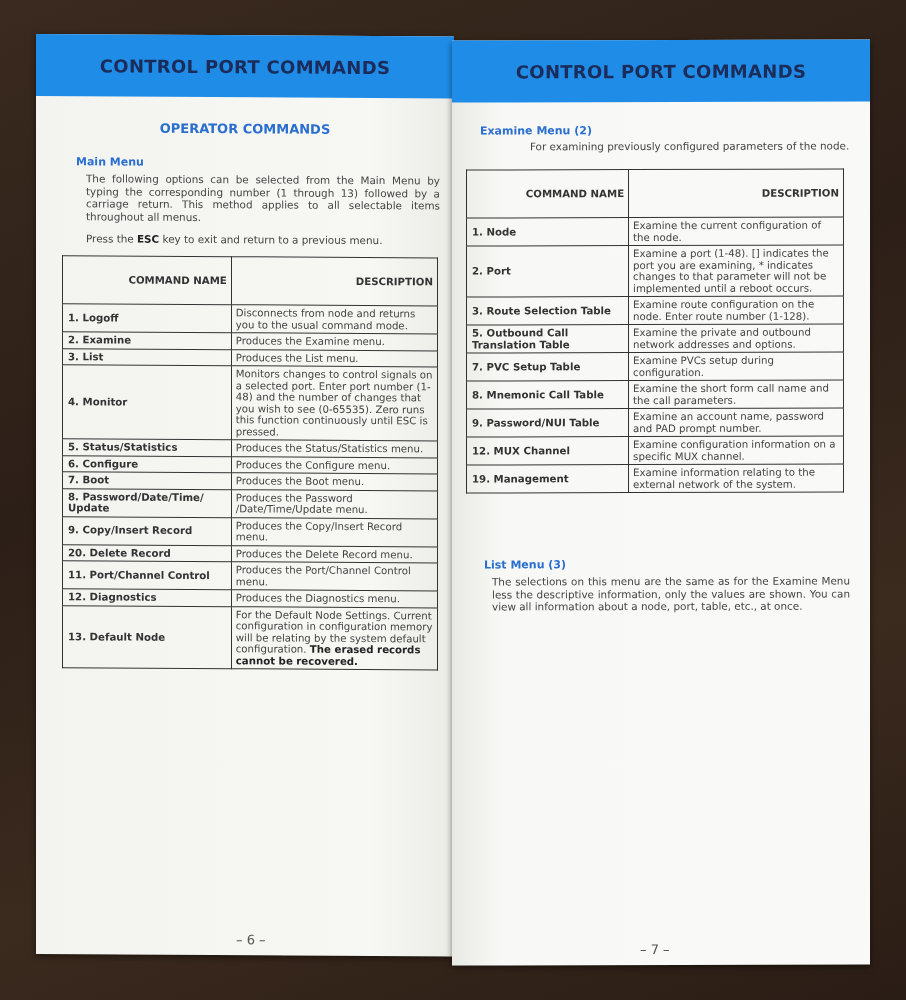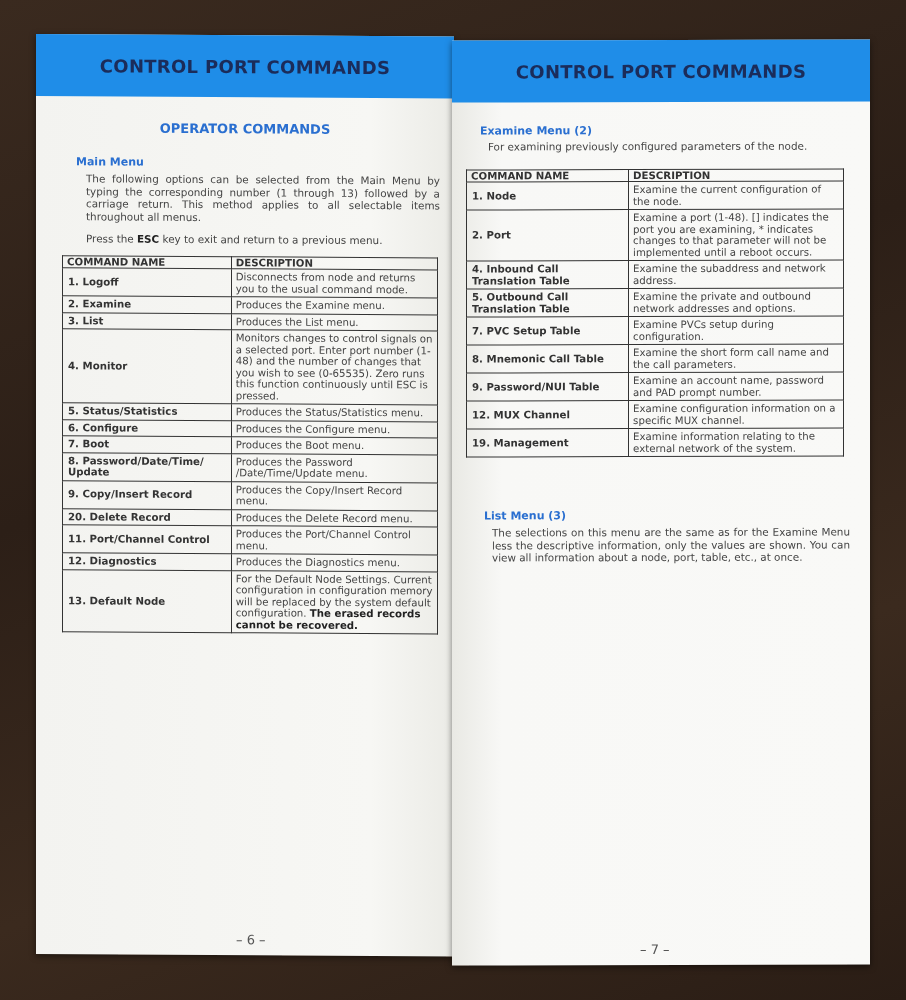--- a/index.html
+++ b/index.html
@@ -22,21 +22,21 @@
     color:#1b2c5a; font-weight:bold; font-size:18px; letter-spacing:0.3px;
   }
   .subtitle {
     text-align:center; color:#2a6fd0; font-weight:bold; font-size:13px;
     margin-top:24px;
   }
   .heading { color:#2a6fd0; font-weight:bold; font-size:11px; }
   .para { color:#444; font-size:10.4px; line-height:12.5px; text-align:justify; }
   table { border-collapse:collapse; width:100%; }
   td, th { border:1px solid #333; font-size:10.2px; line-height:11.5px; color:#333; vertical-align:middle; }
-  th { font-weight:bold; padding:0 4px; text-align:left; }
+  th { font-weight:bold; padding:18px 4px; text-align:right; }
   td.name { font-weight:bold; padding:2px 5px; }
   td.desc { padding:2px 4px; color:#444; }
   .pagenum { position:absolute; bottom:8px; color:#555; font-size:13px; }
   b { color:#222; }
 </style>
 </head>
 <body>
 
 <div class="page left">
   <div class="banner">CONTROL PORT COMMANDS</div>
@@ -104,33 +104,33 @@
           <tr>
             <td class="name">11. Port/Channel Control</td>
             <td class="desc"><span>Produces the Port/Channel Control menu.</span></td>
           </tr>
           <tr>
             <td class="name">12. Diagnostics</td>
             <td class="desc"><span>Produces the Diagnostics menu.</span></td>
           </tr>
           <tr>
             <td class="name">13. Default Node</td>
-            <td class="desc"><span>For the Default Node Settings. Current configuration in configuration memory will be replaced by the system default configuration.</span> <b>The erased records cannot be recovered.</b></td>
+            <td class="desc"><span>For the Default Node Settings. Current configuration in configuration memory will be relating by the system default configuration.</span> <b>The erased records cannot be recovered.</b></td>
           </tr>
         </tbody>
     </table>
   </div>
   <div class="pagenum" style="left:200px;">– 6 –</div>
 </div>
 
 <div class="page right">
   <div class="banner">CONTROL PORT COMMANDS</div>
   <div style="padding:0 20px 0 28px; margin-top:22px;">
     <div class="heading">Examine Menu (2)</div>
-    <div class="para" style="margin-top:3px; padding-left:8px;">For examining previously configured parameters of the node.</div>
+    <div class="para" style="margin-top:3px; padding-left:8px;margin-left:42px;">For examining previously configured parameters of the node.</div>
   </div>
   <div style="padding:0 26px 0 14px; margin-top:16px;">
     <table>
       <colgroup>
           <col style="width:43%">
           <col style="width:57%">
         </colgroup>
       <thead>
         <tr>
           <th>COMMAND NAME</th>
@@ -140,22 +140,22 @@
       <tbody id="right-rows">
           <tr>
             <td class="name">1.  Node</td>
             <td class="desc"><span>Examine the current configuration of the node.</span></td>
           </tr>
           <tr>
             <td class="name">2.  Port</td>
             <td class="desc"><span>Examine a port (1-48).  [] indicates the port you are examining, * indicates changes to that parameter will not be implemented until a reboot occurs.</span></td>
           </tr>
           <tr>
-            <td class="name">4.  Inbound Call Translation Table</td>
-            <td class="desc"><span>Examine the subaddress and network address.</span></td>
+            <td class="name">3.  Route Selection Table</td>
+            <td class="desc"><span>Examine route configuration on the node.  Enter route number (1-128).</span></td>
           </tr>
           <tr>
             <td class="name">5.  Outbound Call Translation Table</td>
             <td class="desc"><span>Examine the private and outbound network addresses and options.</span></td>
           </tr>
           <tr>
             <td class="name">7.  PVC Setup Table</td>
             <td class="desc"><span>Examine PVCs setup during configuration.</span></td>
           </tr>
           <tr>
@@ -170,18 +170,18 @@
             <td class="name">12. MUX Channel</td>
             <td class="desc"><span>Examine configuration information on a specific MUX channel.</span></td>
           </tr>
           <tr>
             <td class="name">19. Management</td>
             <td class="desc"><span>Examine information relating to the external network of the system.</span></td>
           </tr>
         </tbody>
     </table>
   </div>
-  <div style="padding:0 20px 0 32px; margin-top:52px;">
+  <div style="padding:0 20px 0 32px; margin-top:65px;">
     <div class="heading">List Menu (3)</div>
     <div class="para" style="margin-top:4px; padding-left:8px;">The selections on this menu are the same as for the Examine Menu less the descriptive information, only the values are shown.  You can view all information about a node, port, table, etc., at once.</div>
   </div>
   <div class="pagenum" style="left:188px;">– 7 –</div>
 </div>
 
 </body></html>

